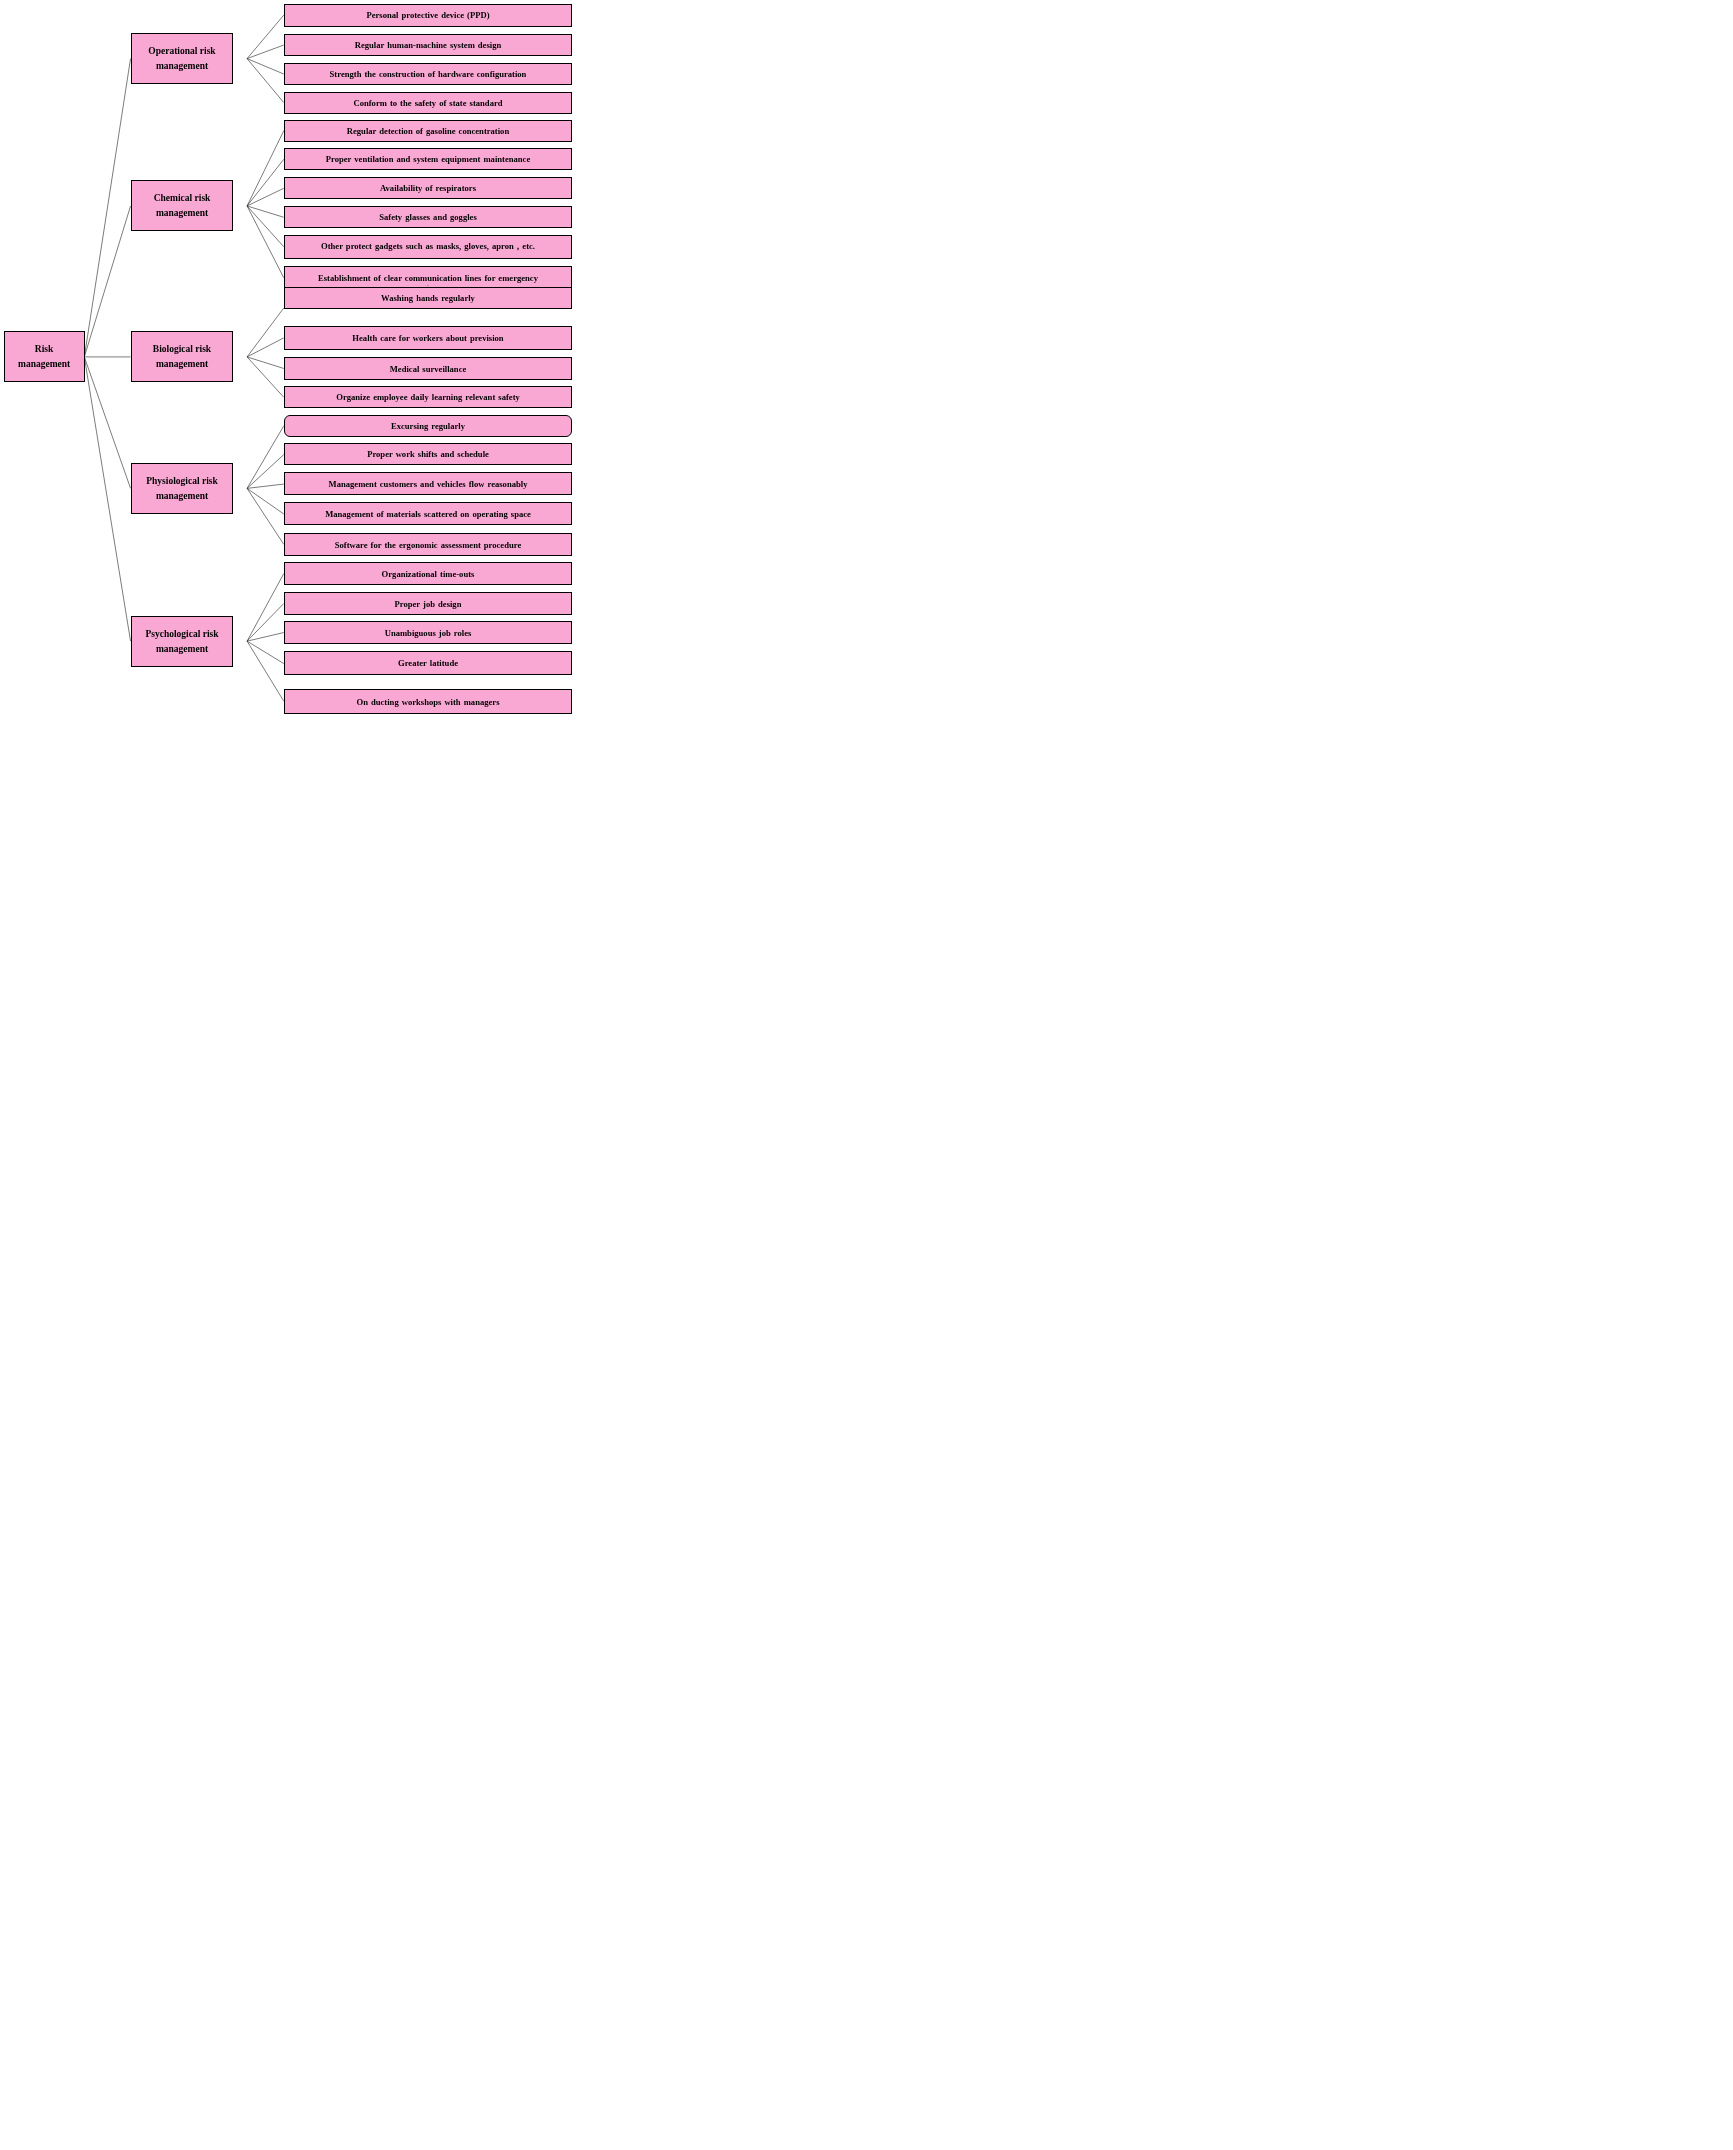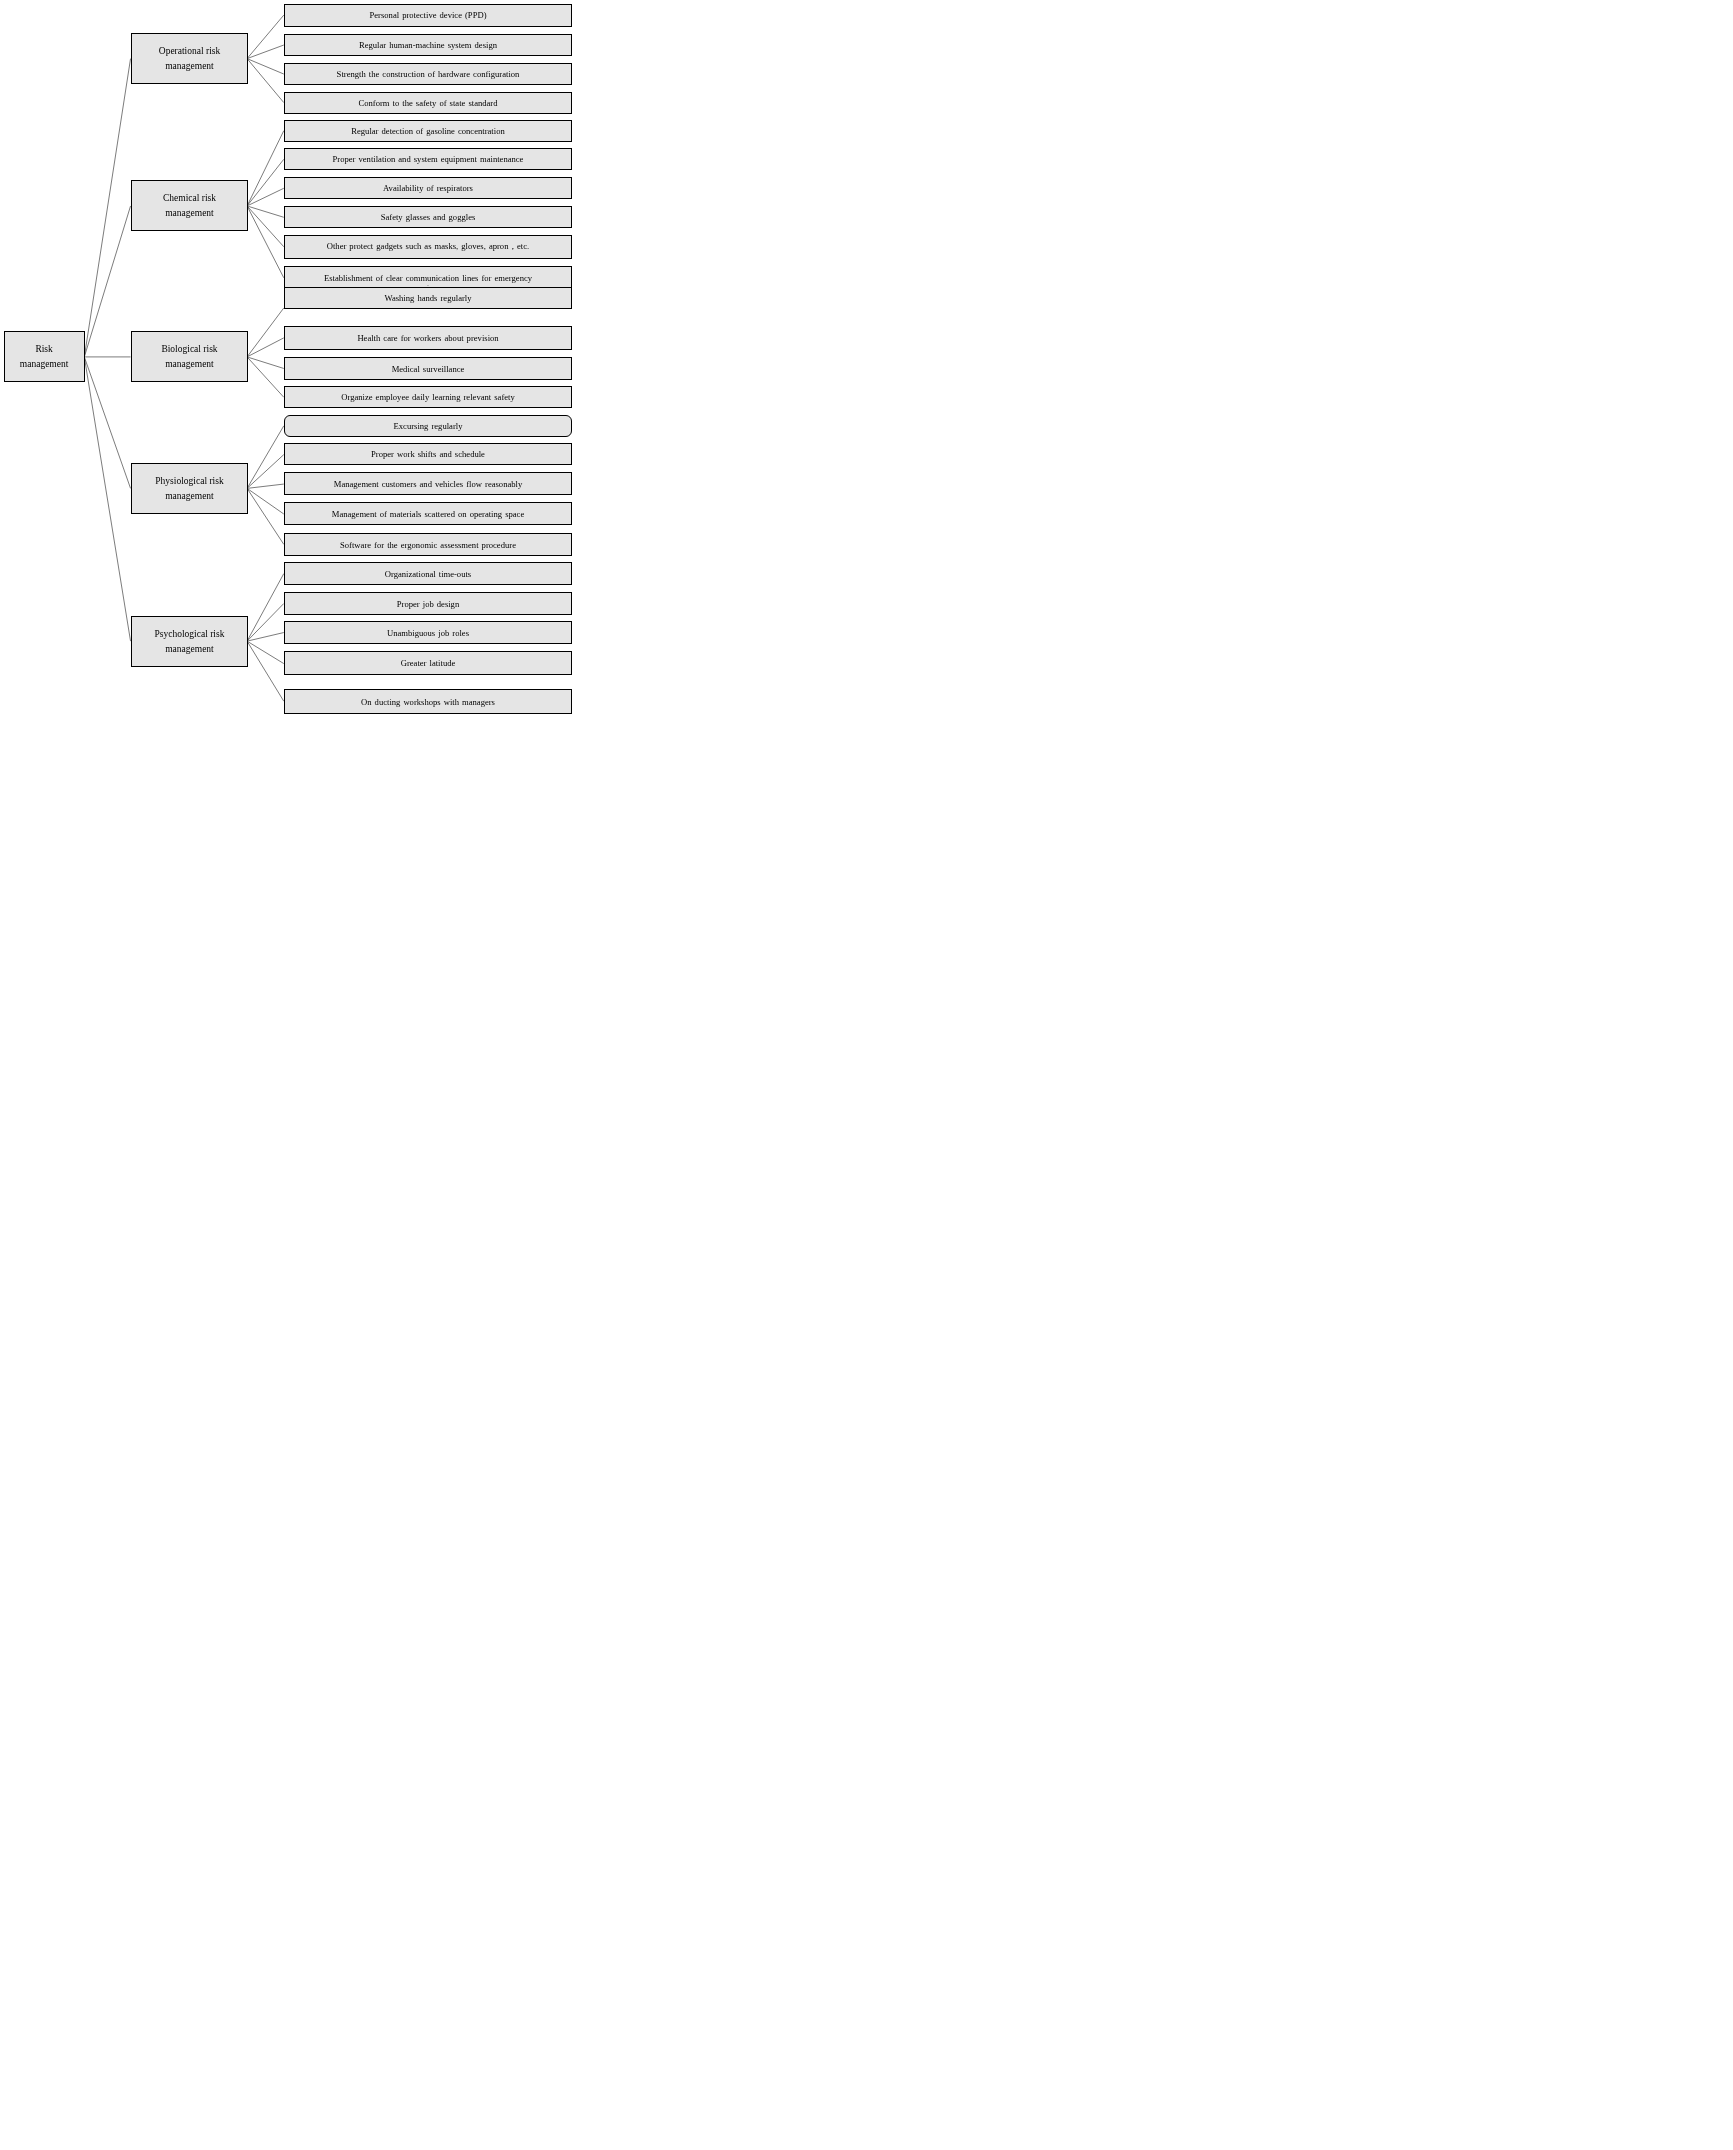--- a/index.html
+++ b/index.html
@@ -19,42 +19,43 @@
   }
   #connectors {
     position: absolute;
     left: 0;
     top: 0;
     z-index: 0;
   }
   .node {
     position: absolute;
     box-sizing: border-box;
-    background: #e5e5e5;
+    background: #f9a8d4;
     display: flex;
     align-items: center;
     justify-content: center;
     text-align: center;
     z-index: 1;
+    font-weight: bold;
   }
   .root {
     left: 3.6px;
     top: 331px;
     width: 81px;
     height: 51px;
     border: 1.8px solid #000000;
     font-size: 9.5px;
     line-height: 1.55;
   }
   .root .lbl {
     max-width: 57px;
   }
   .cat {
     left: 131px;
-    width: 117px;
+    width: 102px;
     height: 51px;
     border: 1.8px solid #000000;
     font-size: 9.5px;
     line-height: 1.55;
   }
   .cat .lbl {
     max-width: 86px;
   }
   .leaf {
     left: 284px;

